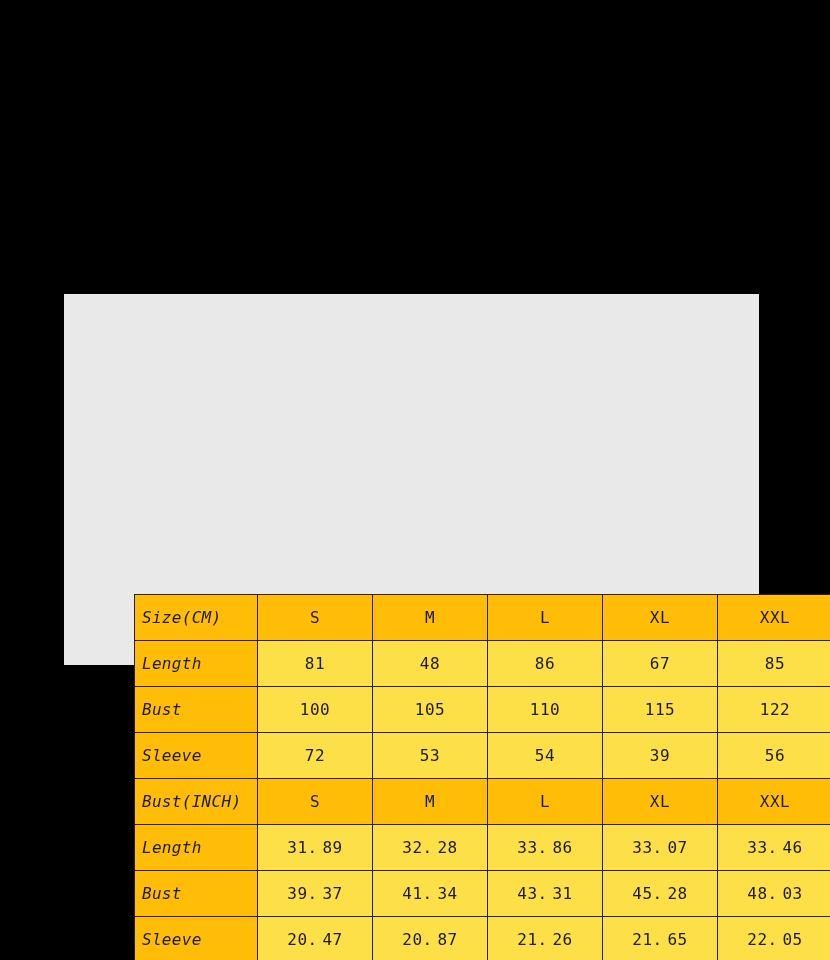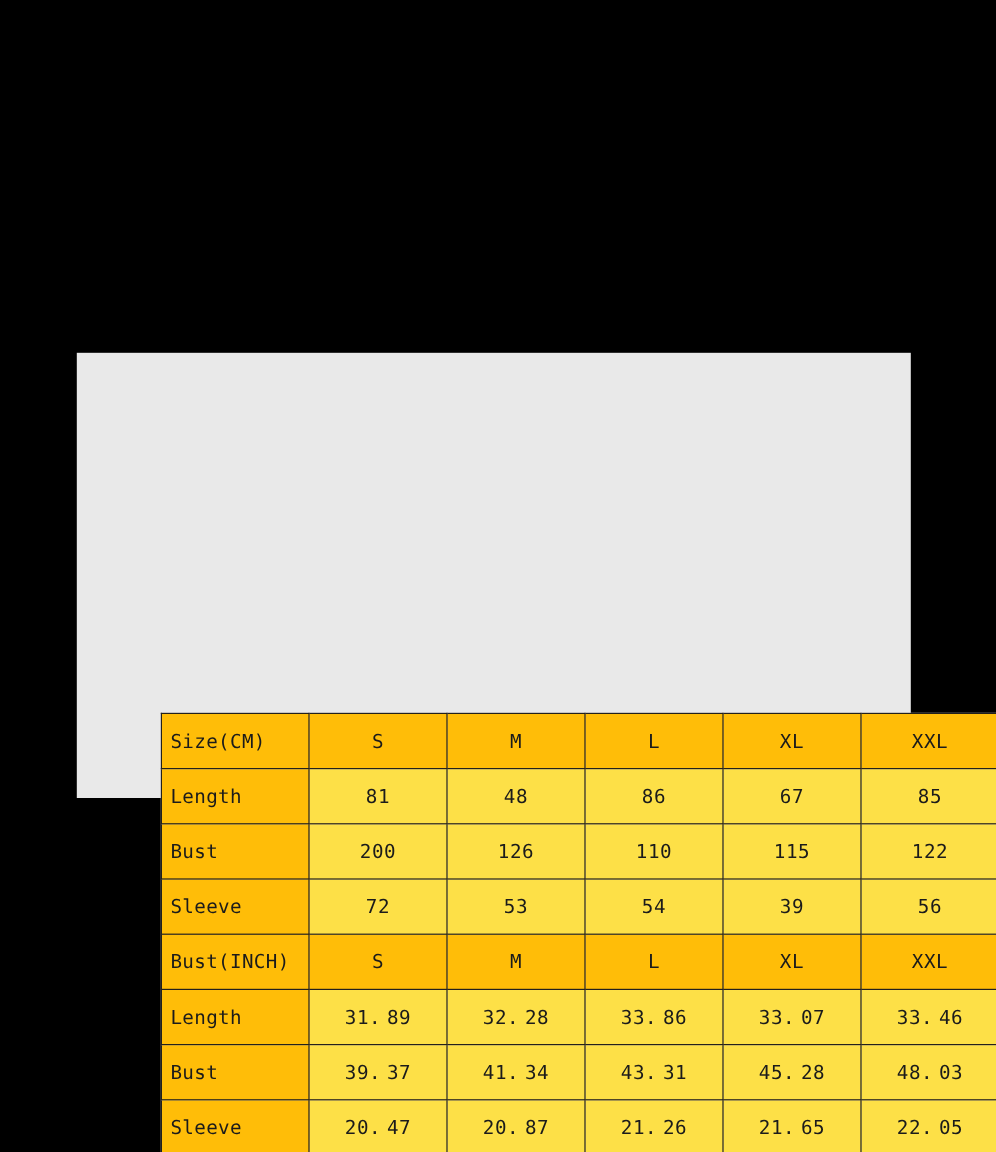--- a/index.html
+++ b/index.html
@@ -56,20 +56,21 @@
     white-space: nowrap;
   }
 
   
   #size-table td.label-cell {
     background: #ffbd08;
     text-align: left;
     padding-left: 7px;
     width: 115px;
     letter-spacing: 0.3px;
+    font-style: italic;
   }
 
   
   #size-table tr.header-row td {
     background: #ffbd08;
   }
 
   
   #size-table td.data-cell {
     width: 114px;
@@ -100,22 +101,22 @@
           <tr>
             <td class="label-cell">Length</td>
             <td class="data-cell">81</td>
             <td class="data-cell">48</td>
             <td class="data-cell">86</td>
             <td class="data-cell">67</td>
             <td class="data-cell">85</td>
           </tr>
           <tr>
             <td class="label-cell">Bust</td>
-            <td class="data-cell">200</td>
-            <td class="data-cell">126</td>
+            <td class="data-cell">100</td>
+            <td class="data-cell">105</td>
             <td class="data-cell">110</td>
             <td class="data-cell">115</td>
             <td class="data-cell">122</td>
           </tr>
           <tr>
             <td class="label-cell">Sleeve</td>
             <td class="data-cell">72</td>
             <td class="data-cell">53</td>
             <td class="data-cell">54</td>
             <td class="data-cell">39</td>

